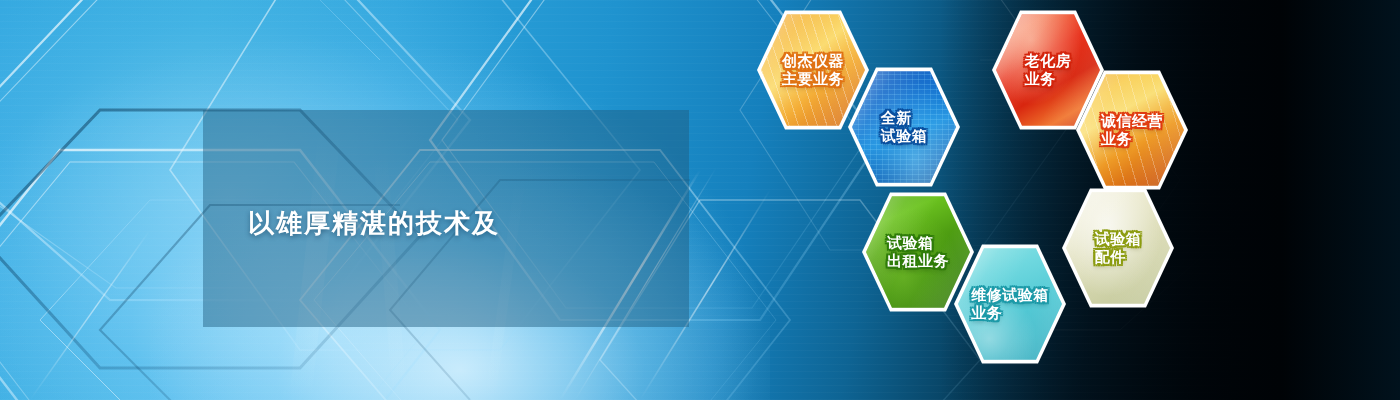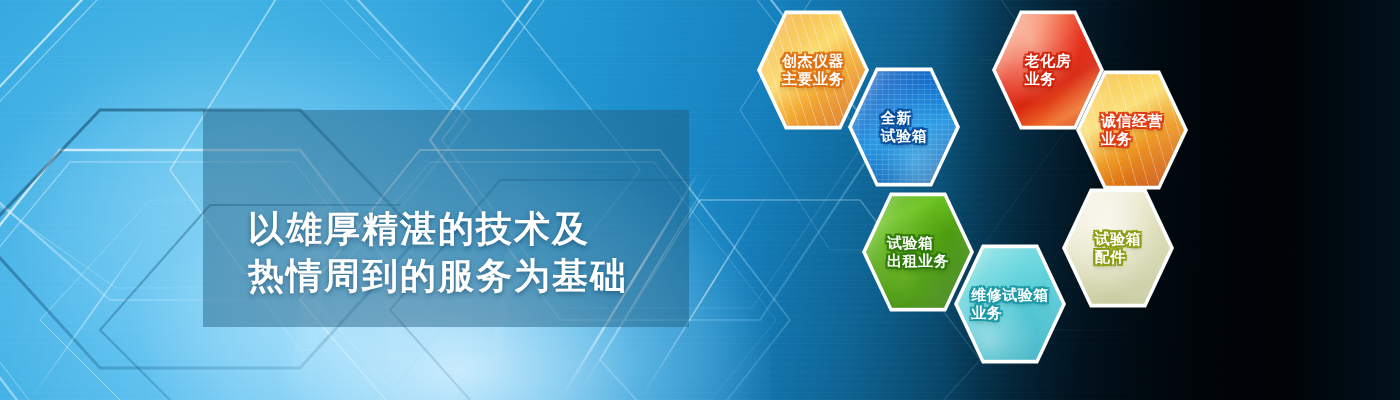--- a/index.html
+++ b/index.html
@@ -64,21 +64,21 @@
     font-size:59px;line-height:1;
     letter-spacing:4px;
     color:#ffffff;
     text-shadow:0 2px 6px rgba(0,40,70,.45);
     white-space:nowrap;
   }
   .subline{
     position:absolute;left:248px;
     font-family:"Liberation Serif","DejaVu Serif",serif;
     font-weight:700;
-    font-size:36px;line-height:1;
+    font-size:26px;line-height:1;
     letter-spacing:2px;
     color:#ffffff;
     text-shadow:0 2px 5px rgba(0,40,70,.45);
     white-space:nowrap;
   }
   .subline.l1{top:211px;}
   .subline.l2{top:258px;}
 
   
   .hexes{position:absolute;inset:0;}
@@ -266,21 +266,20 @@
       <path d="M 400 400 L 380 150" stroke-width="14" opacity=".2"></path>
       <path d="M 490 400 L 520 180" stroke-width="10" opacity=".18"></path>
     </g>
   </svg>
 
   <div class="bg-scan"></div>
   <div class="bg-dark-right"></div>
 
   <div class="text-panel"></div>
   <div class="subline l1">以雄厚精湛的技术及</div>
-  <div class="subline l2">热情周到的服务为基础</div>
 
   <div class="hexes">
 
     <div class="hex" style="left: 757px; top: 8px;">
       <div class="inner">
         <div class="bgfill fill-orange" style="position: absolute; inset: 0px;"></div>
         <div class="sheen"></div>
       </div>
       <div class="label o-orange">创杰仪器
 主要业务</div>

